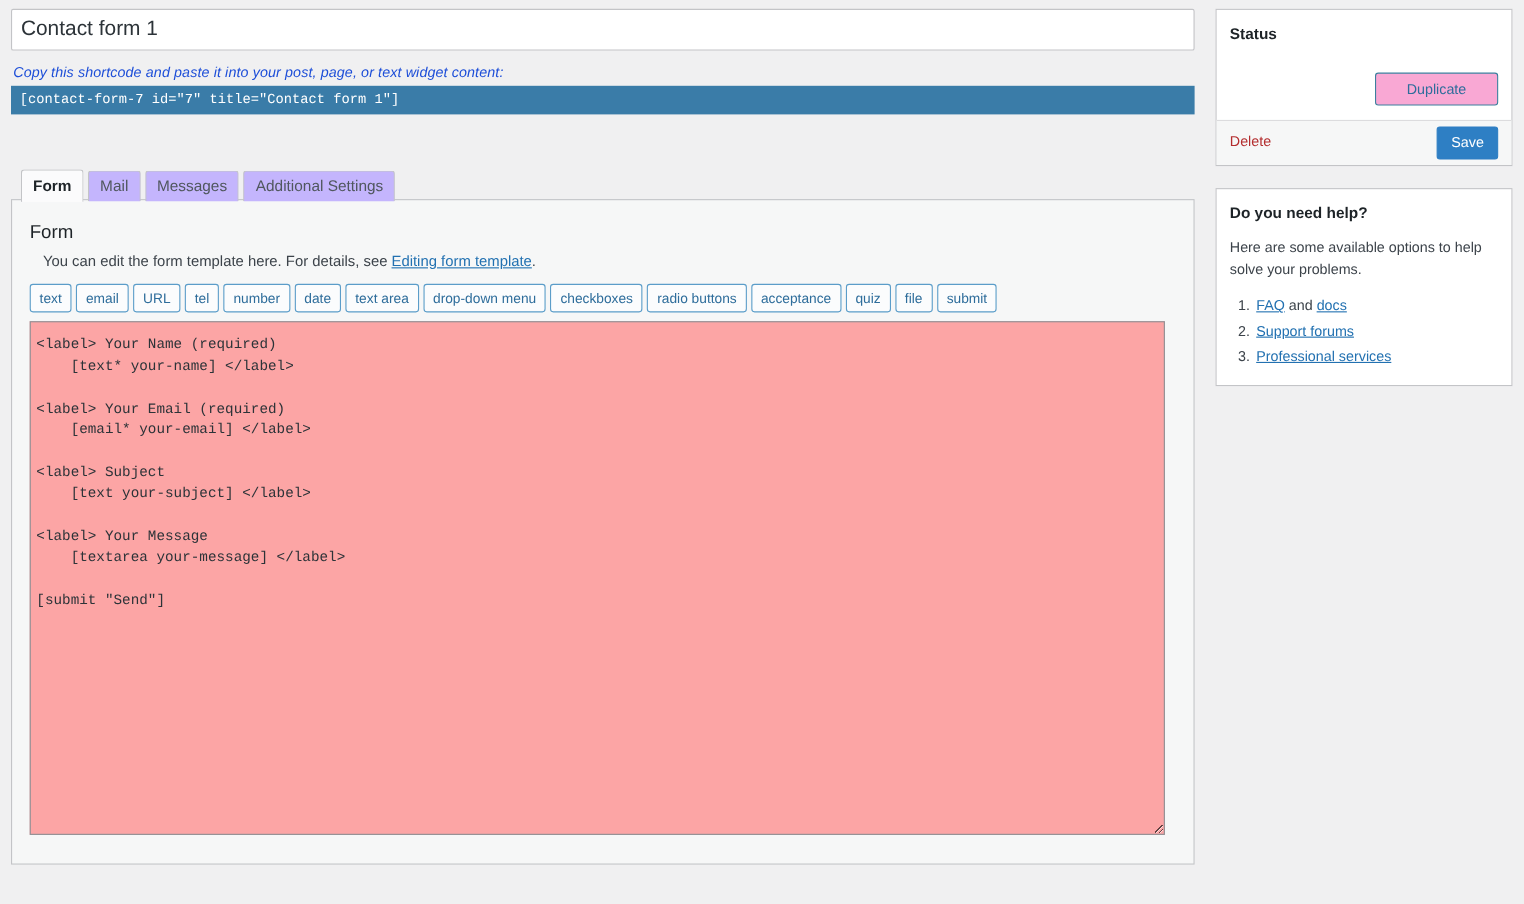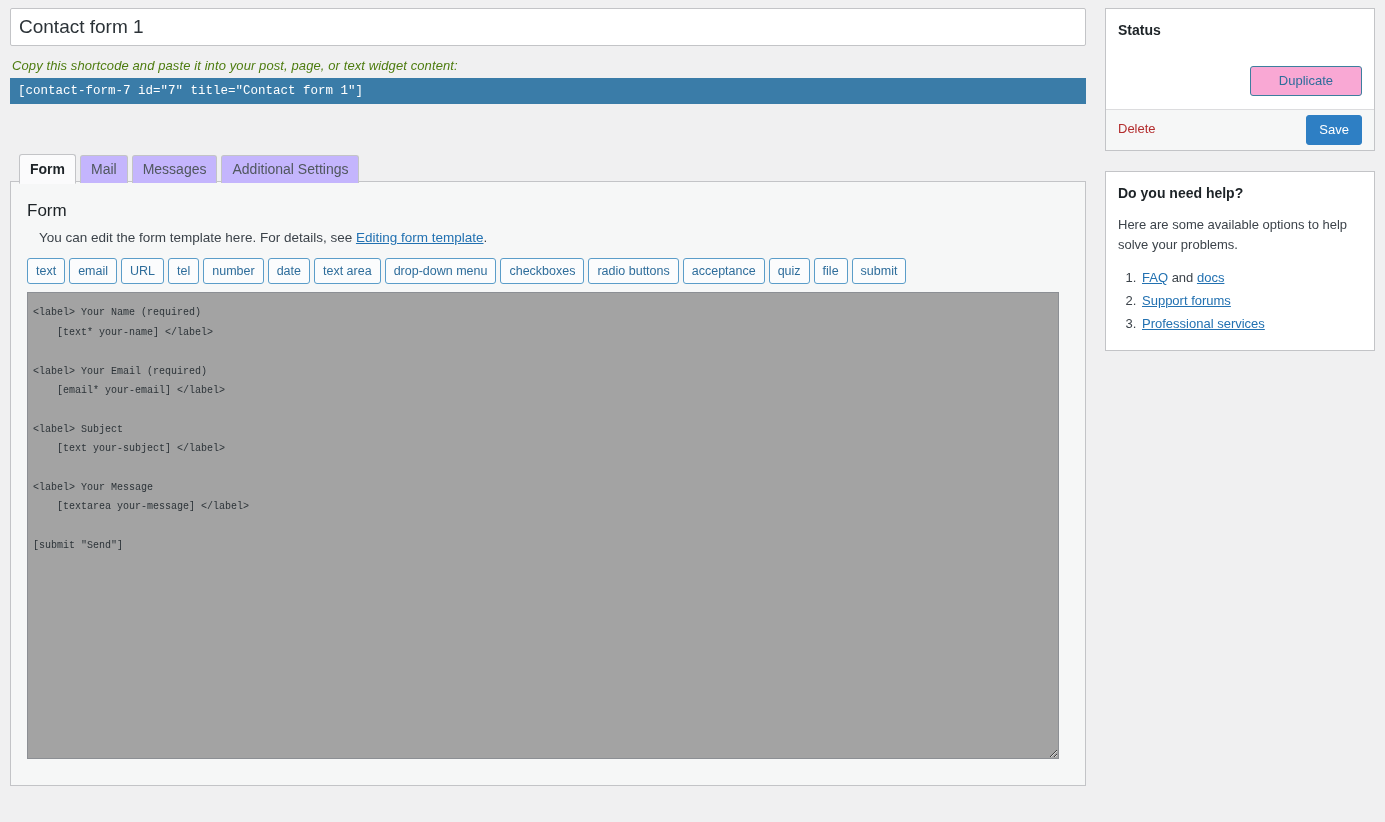--- a/index.html
+++ b/index.html
@@ -44,21 +44,21 @@
     border: 1px solid #c3c4c7;
     border-radius: 2px;
     outline: none;
     box-shadow: 0 0 0 transparent;
   }
 
   .shortcode-hint {
     margin: 12px 0 5px 2px;
     font-style: italic;
     font-size: 13px;
-    color: #4d7c0f;
+    color: #1d4ed8;
     letter-spacing: .1px;
   }
 
   .shortcode-bar {
     box-sizing: border-box;
     width: 1076px;
     height: 26px;
     background: #3a7ca8;
     color: #ffffff;
     font-family: "Liberation Mono", monospace;
@@ -163,26 +163,26 @@
     vertical-align: top;
   }
 
   
   .code-area {
     display: block;
     box-sizing: border-box;
     width: 1032px;
     height: 467px;
     padding: 10px 8px 8px 5px;
-    background: #a3a3a3;
+    background: #fca5a5;
     border: 1px solid #8c8f94;
     border-radius: 0;
     color: #2c3338;
     font-family: "Liberation Mono", monospace;
-    font-size: 10px;
+    font-size: 13px;
     line-height: 19.4px;
     resize: both;
     outline: none;
     white-space: pre;
     overflow: hidden;
   }
 
   
   .side-col {
     position: absolute;

